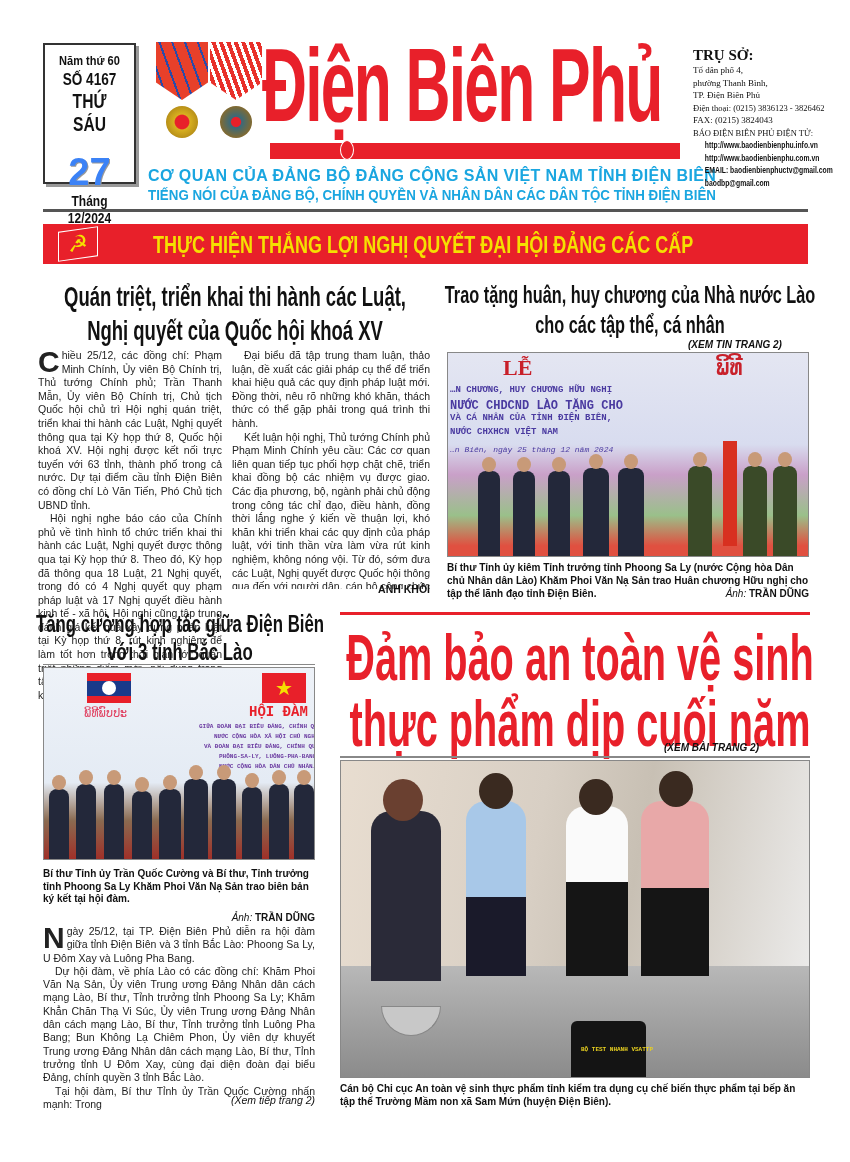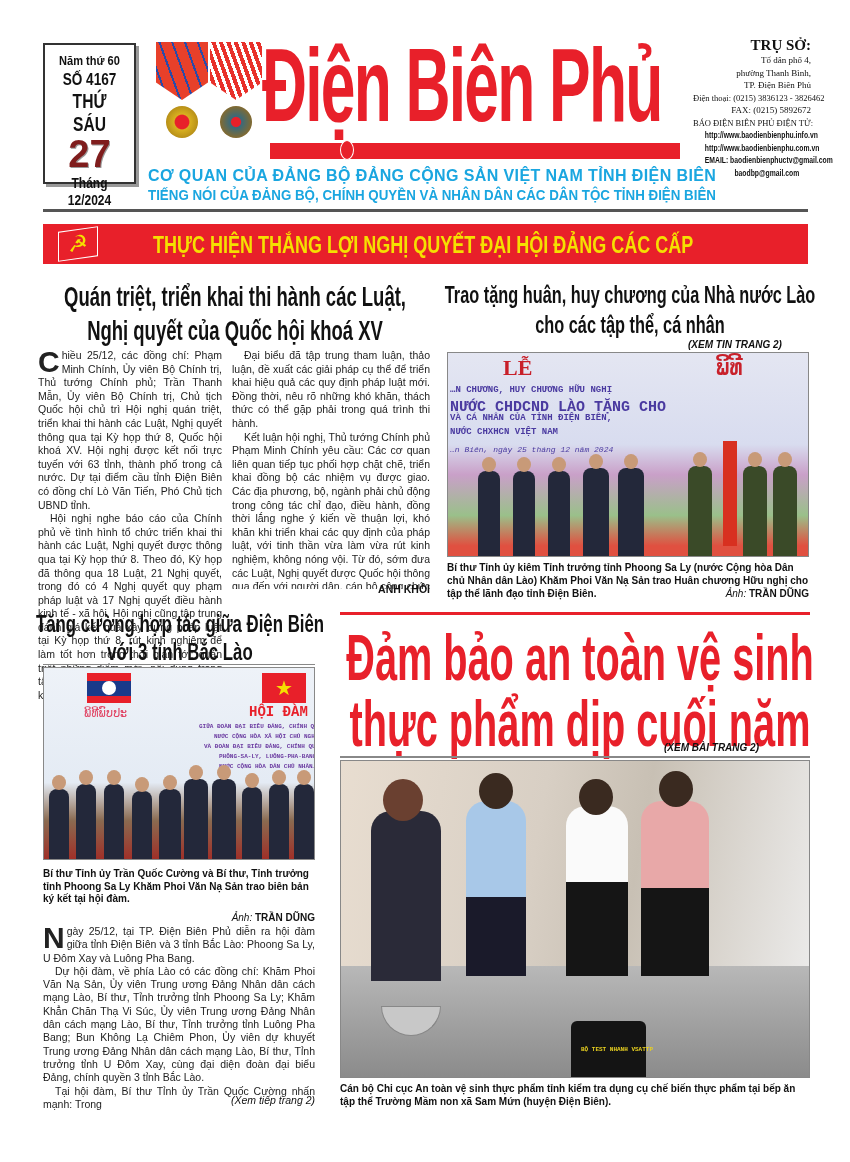--- a/index.html
+++ b/index.html
@@ -4,40 +4,40 @@
 <style>
   * { box-sizing: border-box; margin: 0; padding: 0; }
   body { width: 850px; height: 1162px; background: #fff; font-family: "Liberation Sans", sans-serif; color: #111; position: relative; overflow: hidden; }
   .abs { position: absolute; }
 
   
   .issue-box { left: 43px; top: 43px; width: 93px; height: 141px; border: 2px solid #333; box-shadow: 3px 3px 0 #999; text-align: center; background: #fff; }
   .issue-box .l1 { font: bold 13px "Liberation Sans", sans-serif; margin-top: 8px; transform: scaleX(0.85); }
   .issue-box .l2 { font: bold 17px "Liberation Sans", sans-serif; margin-top: 2px; transform: scaleX(0.8); }
   .issue-box .l3 { font: bold 20px "Liberation Sans", sans-serif; margin-top: 0px; transform: scaleX(0.78); }
-  .issue-box .l4 { font: bold 38px "Liberation Sans", sans-serif; color: #7f1d1d; line-height: 36px; text-shadow: 1px 1px 0 #999; }
+  .issue-box .l4 { font: bold 38px "Liberation Sans", sans-serif; color: #3b82f6; line-height: 36px; text-shadow: 1px 1px 0 #999; margin-top: 18px; }
   .issue-box .l5 { font: bold 15px "Liberation Sans", sans-serif; margin-top: 2px; transform: scaleX(0.8); }
 
   .medal { top: 42px; width: 52px; }
   .ribbon { width: 52px; height: 58px; clip-path: polygon(0 0,100% 0,100% 70%,50% 100%,0 70%); }
   .medal1 .ribbon { background: repeating-linear-gradient(70deg,#e8402a 0 10px,#2a4aa8 10px 12px); }
   .medal2 .ribbon { background: repeating-linear-gradient(70deg,#e8302a 0 4px,#fff 4px 7px); }
   .medal .coin { width: 32px; height: 32px; border-radius: 50%; margin: 6px auto 0; }
   .medal1 .coin { background: radial-gradient(#e8202a 30%, #d8b020 35%, #b89018 70%); }
   .medal2 .coin { background: radial-gradient(#e8202a 20%, #3a6a7a 25%, #8a6a28 75%); }
 
   .title-main { left: 262px; top: 25px; font: bold 104px "Liberation Sans", sans-serif; color: #e8202a; letter-spacing: -3px; transform: scaleX(0.6); transform-origin: left top; white-space: nowrap; line-height: 120px; }
   .title-bar { left: 270px; top: 143px; width: 410px; height: 16px; background: #e8202a; }
   .title-bar .knot { position: absolute; left: 70px; top: -3px; width: 14px; height: 20px; border-radius: 50%; border: 1px solid #fff; background: #e8202a; }
 
   .slogan { left: 148px; font: bold 16px "Liberation Sans", sans-serif; color: #1aa6e0; white-space: nowrap; }
   .slogan1 { top: 167px; letter-spacing: 0.4px; }
   .slogan2 { top: 187px; font-size: 14.5px; transform: scaleX(0.92); transform-origin: left top; }
 
-  .address { left: 693px; top: 36px; width: 118px; text-align: right; font: 9px "Liberation Serif", serif; line-height: 12.5px; }
+  .address { left: 693px; top: 46px; width: 118px; text-align: left; font: 9px "Liberation Serif", serif; line-height: 12.5px; }
   .address .hd { font: bold 15px "Liberation Serif", serif; line-height: 18px; }
   .address .b { font-weight: bold; font-family: "Liberation Sans", sans-serif; font-size: 8.5px; transform: scaleX(0.8); white-space: nowrap; }
 
   .rule-top { left: 43px; top: 209px; width: 765px; height: 3px; background: #555; }
 
   
   .banner { left: 43px; top: 224px; width: 765px; height: 40px; background: #e8202a; }
   .banner .flag { position: absolute; left: 15px; top: 5px; width: 40px; height: 30px; border: 1px solid #fff; transform: skewY(-8deg); color: #f5e000; font-size: 22px; text-align: center; line-height: 28px; }
   .banner .txt { position: absolute; left: 110px; top: 7px; font: bold 24px "Liberation Sans", sans-serif; color: #f5e000; white-space: nowrap; transform: scaleX(0.75); transform-origin: left top; }
 
@@ -110,21 +110,21 @@
 
 <div class="abs slogan slogan1">CƠ QUAN CỦA ĐẢNG BỘ ĐẢNG CỘNG SẢN VIỆT NAM TỈNH ĐIỆN BIÊN</div>
 <div class="abs slogan slogan2">TIẾNG NÓI CỦA ĐẢNG BỘ, CHÍNH QUYỀN VÀ NHÂN DÂN CÁC DÂN TỘC TỈNH ĐIỆN BIÊN</div>
 
 <div class="abs address">
   <div class="hd">TRỤ SỞ:</div>
   <div>Tổ dân phố 4,</div>
   <div>phường Thanh Bình,</div>
   <div>TP. Điện Biên Phủ</div>
   <div style="font-size:8.5px;white-space:nowrap;">Điện thoại: (0215) 3836123 - 3826462</div>
-  <div>FAX: (0215) 5892672</div>
+  <div>FAX: (0215) 3824043</div>
   <div style="font-size:8.5px;white-space:nowrap;">BÁO ĐIỆN BIÊN PHỦ ĐIỆN TỬ:</div>
   <div class="b">http://www.baodienbienphu.info.vn</div>
   <div class="b">http://www.baodienbienphu.com.vn</div>
   <div class="b">EMAIL: baodienbienphuctv@gmail.com</div>
   <div class="b">baodbp@gmail.com</div>
 </div>
 
 <div class="abs rule-top"></div>
 
 <div class="abs banner">
@@ -150,21 +150,21 @@
 <div class="abs hl hl2">
   <div>Trao tặng huân, huy chương của Nhà nước Lào</div>
   <div>cho các tập thể, cá nhân</div>
 </div>
 <div class="abs see" style="left:688px; top:339px;">(XEM TIN TRANG 2)</div>
 
 <div class="abs photo photo1">
   <div class="ph-text" style="left:55px; top:2px; color:#c8202a; font-size:22px; font-family:'Liberation Serif',serif;">LỄ</div>
   <div class="ph-text" style="left:268px; top:2px; color:#c8202a; font-size:22px;">ພິທີ</div>
   <div class="ph-text" style="left:2px; top:32px; color:#4a3aa0; font-size:9px;">…N CHƯƠNG, HUY CHƯƠNG HỮU NGHỊ</div>
-  <div class="ph-text" style="left:2px; top:46px; color:#4a3aa0; font-size:15px;">NƯỚC CHDCND LÀO TẶNG CHO</div>
+  <div class="ph-text" style="left:2px; top:46px; color:#4a3aa0; font-size:12px;">NƯỚC CHDCND LÀO TẶNG CHO</div>
   <div class="ph-text" style="left:2px; top:60px; color:#4a3aa0; font-size:9px;">VÀ CÁ NHÂN CỦA TỈNH ĐIỆN BIÊN,</div>
   <div class="ph-text" style="left:2px; top:74px; color:#4a3aa0; font-size:9px;">NƯỚC CHXHCN VIỆT NAM</div>
   <div class="ph-text" style="left:2px; top:92px; color:#4a3aa0; font-size:8px; font-style:italic; font-weight:normal;">…n Biên, ngày 25 tháng 12 năm 2024</div>
   <div class="person" style="left:30px; width:22px; height:85px;">
       <div class="head"></div>
     </div>
   <div class="person" style="left:65px; width:22px; height:85px;">
       <div class="head"></div>
     </div>
   <div class="person" style="left:100px; width:22px; height:85px;">

